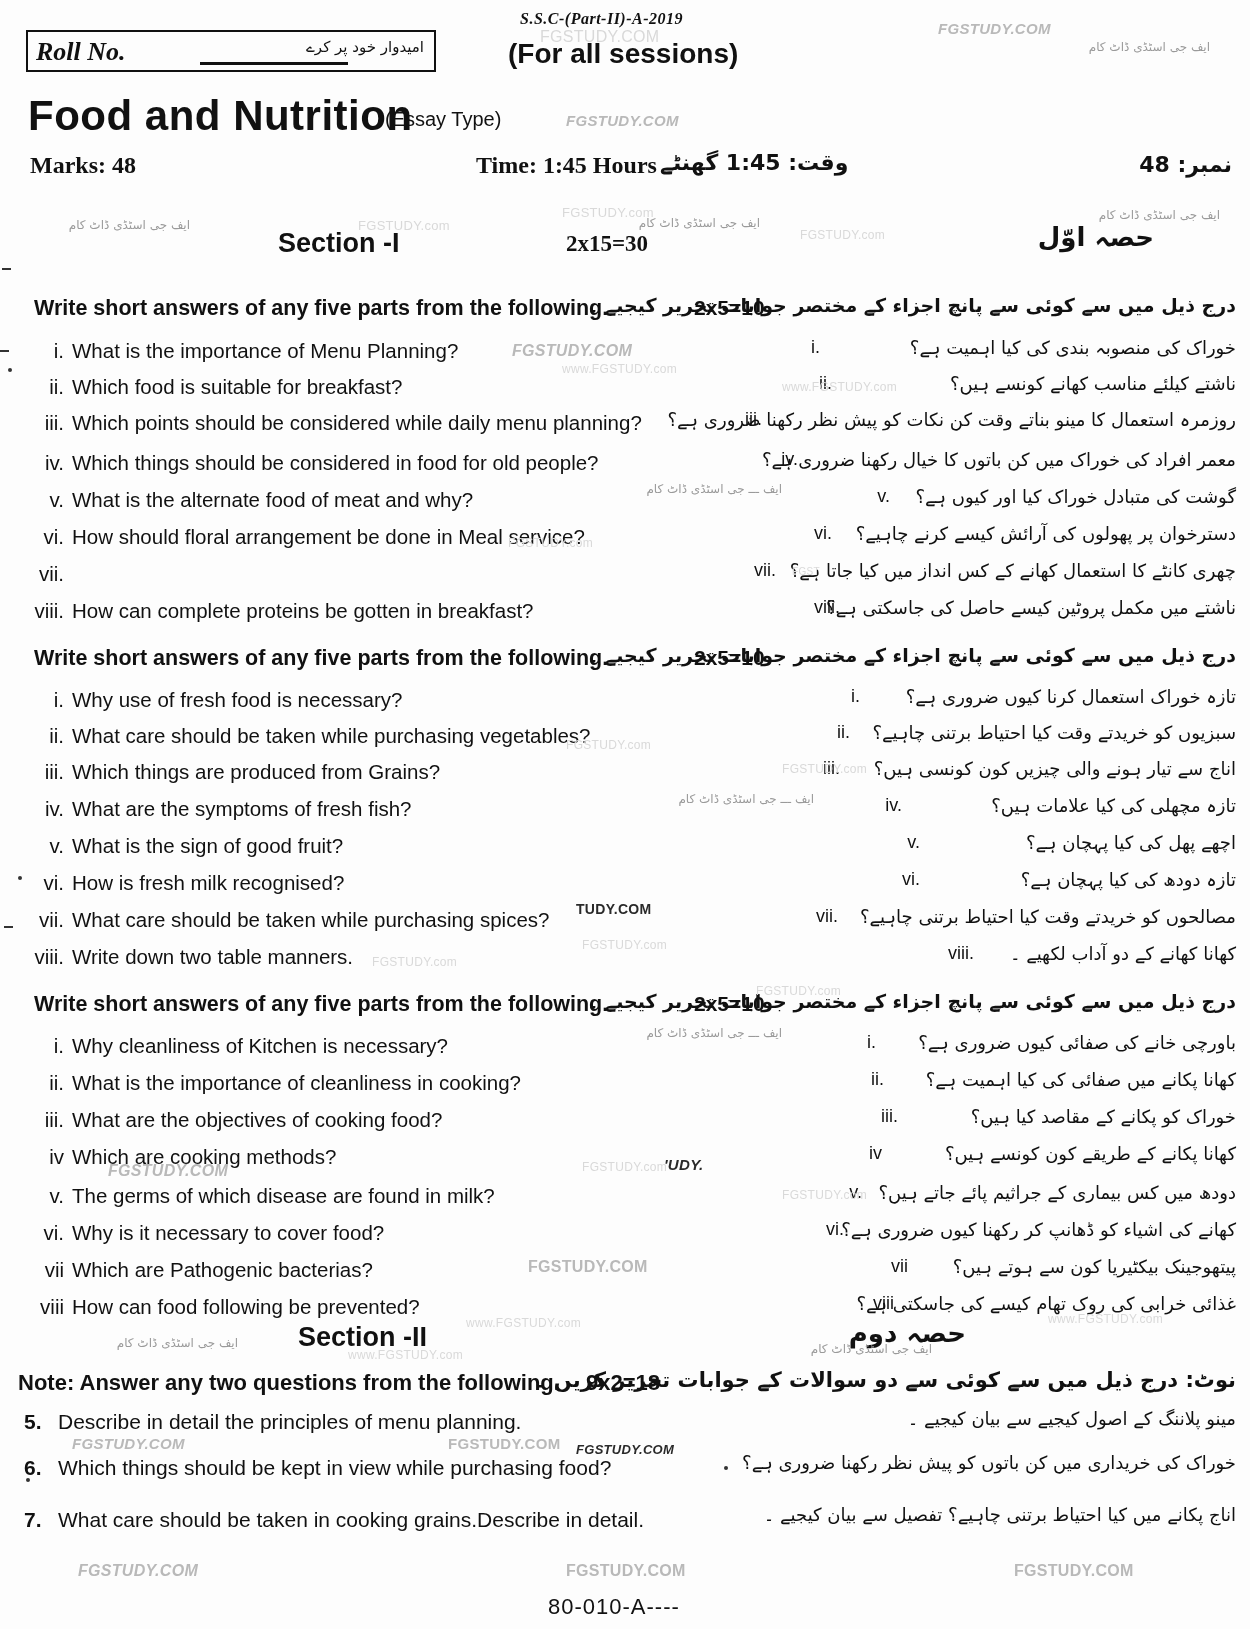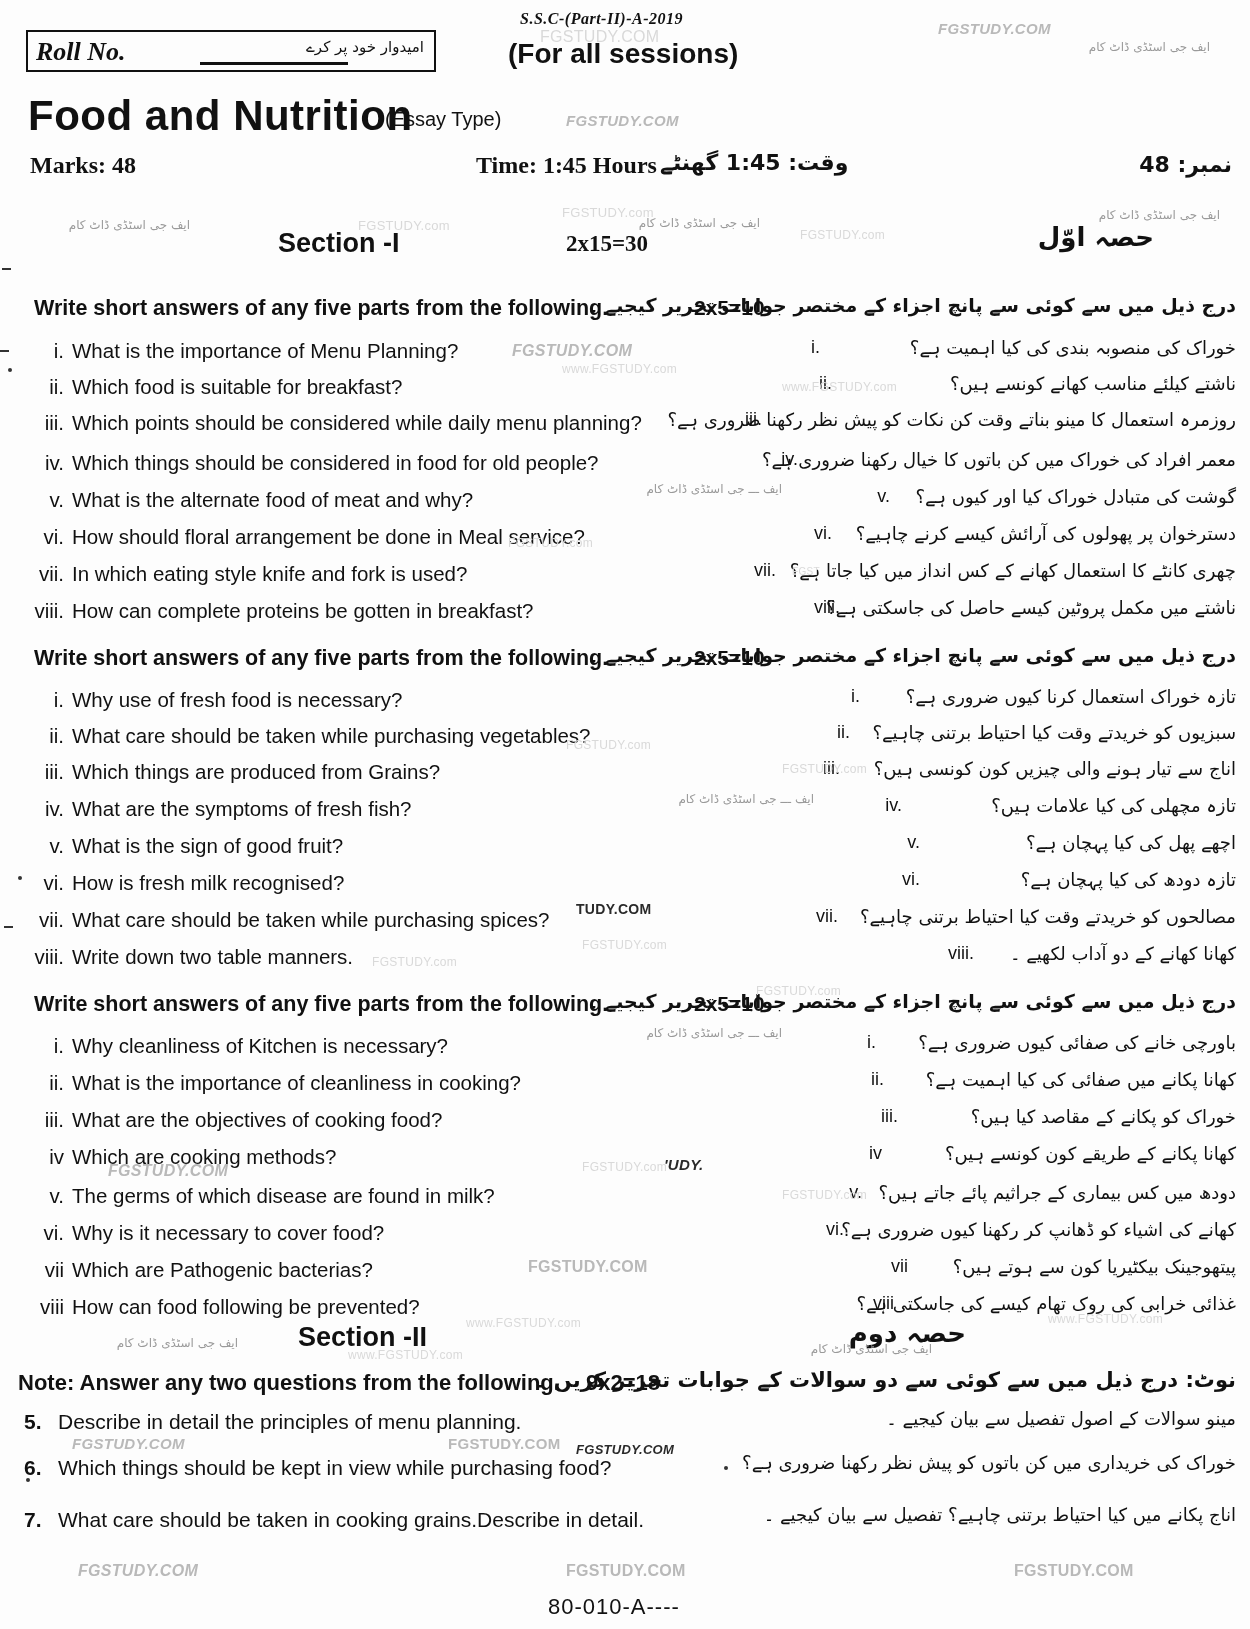--- a/index.html
+++ b/index.html
@@ -353,21 +353,20 @@
   <div class="item-en" style="left:72px;top:488px;">What is the alternate food of meat and why?</div>
   <div class="item-ur-rn" style="right:360px;top:486px;">v.</div>
   <div class="item-ur" style="top:486px;">گوشت کی متبادل خوراک کیا اور کیوں ہے؟</div>
 
   <div class="item-rn" style="left:24px;width:40px;top:525px;">vi.</div>
   <div class="item-en" style="left:72px;top:525px;">How should floral arrangement be done in Meal service?</div>
   <div class="item-ur-rn" style="right:418px;top:523px;">vi.</div>
   <div class="item-ur" style="top:523px;">دسترخوان پر پھولوں کی آرائش کیسے کرنے چاہیے؟</div>
 
   <div class="item-rn" style="left:18px;width:46px;top:562px;">vii.</div>
-  <div class="item-en" style="left:72px;top:562px;">In which eating style knife and fork is used?</div>
   <div class="item-ur-rn" style="right:474px;top:560px;">vii.</div>
   <div class="item-ur" style="top:560px;">چھری کانٹے کا استعمال کھانے کے کس انداز میں کیا جاتا ہے؟</div>
 
   <div class="item-rn" style="left:10px;width:54px;top:599px;">viii.</div>
   <div class="item-en" style="left:72px;top:599px;">How can complete proteins be gotten in breakfast?</div>
   <div class="item-ur-rn" style="right:410px;top:597px;">viii.</div>
   <div class="item-ur" style="top:597px;">ناشتے میں مکمل پروٹین کیسے حاصل کی جاسکتی ہے؟</div>
 
   <div class="wm" style="left:512px;top:342px;font-size:16px;">FGSTUDY.COM</div>
   <div class="wm faint" style="left:562px;top:362px;font-size:12px;">www.FGSTUDY.com</div>
@@ -491,21 +490,21 @@
   <div class="wm faint" style="left:466px;top:1316px;font-size:12px;">www.FGSTUDY.com</div>
   <div class="wm-urdu" style="right:318px;top:1342px;font-size:12px;">ایف جی اسٹڈی ڈاٹ کام</div>
   <div class="wm faint" style="left:1048px;top:1312px;font-size:12px;">www.FGSTUDY.com</div>
 
   <div class="note-en" style="top:1370px;">Note:  Answer any two questions from the following.</div>
   <div class="note-marks" style="top:1370px;">9x2=18</div>
   <div class="note-ur" style="top:1368px;">نوٹ: درج ذیل میں سے کوئی سے دو سوالات کے جوابات تحریر کریں ۔</div>
 
   <div class="long-num" style="left:24px;top:1410px;">5.</div>
   <div class="long-en" style="left:58px;top:1410px;">Describe in detail the principles of menu planning.</div>
-  <div class="long-ur" style="top:1408px;">مینو سوالات کے اصول تفصیل سے بیان کیجیے ۔</div>
+  <div class="long-ur" style="top:1408px;">مینو پلاننگ کے اصول کیجیے سے بیان کیجیے ۔</div>
 
   <div class="long-num" style="left:24px;top:1456px;">6.</div>
   <div class="long-en" style="left:58px;top:1456px;">Which things should be kept in view while purchasing food?</div>
   <div class="long-ur" style="top:1452px;">خوراک کی خریداری میں کن باتوں کو پیش نظر رکھنا ضروری ہے؟</div>
 
   <div class="long-num" style="left:24px;top:1508px;">7.</div>
   <div class="long-en" style="left:58px;top:1508px;">What care should be taken in cooking grains.Describe in detail.</div>
   <div class="long-ur" style="top:1504px;">اناج پکانے میں کیا احتیاط برتنی چاہیے؟ تفصیل سے بیان کیجیے ۔</div>
 
   <div class="wm" style="left:72px;top:1435px;font-size:15px;">FGSTUDY.COM</div>

